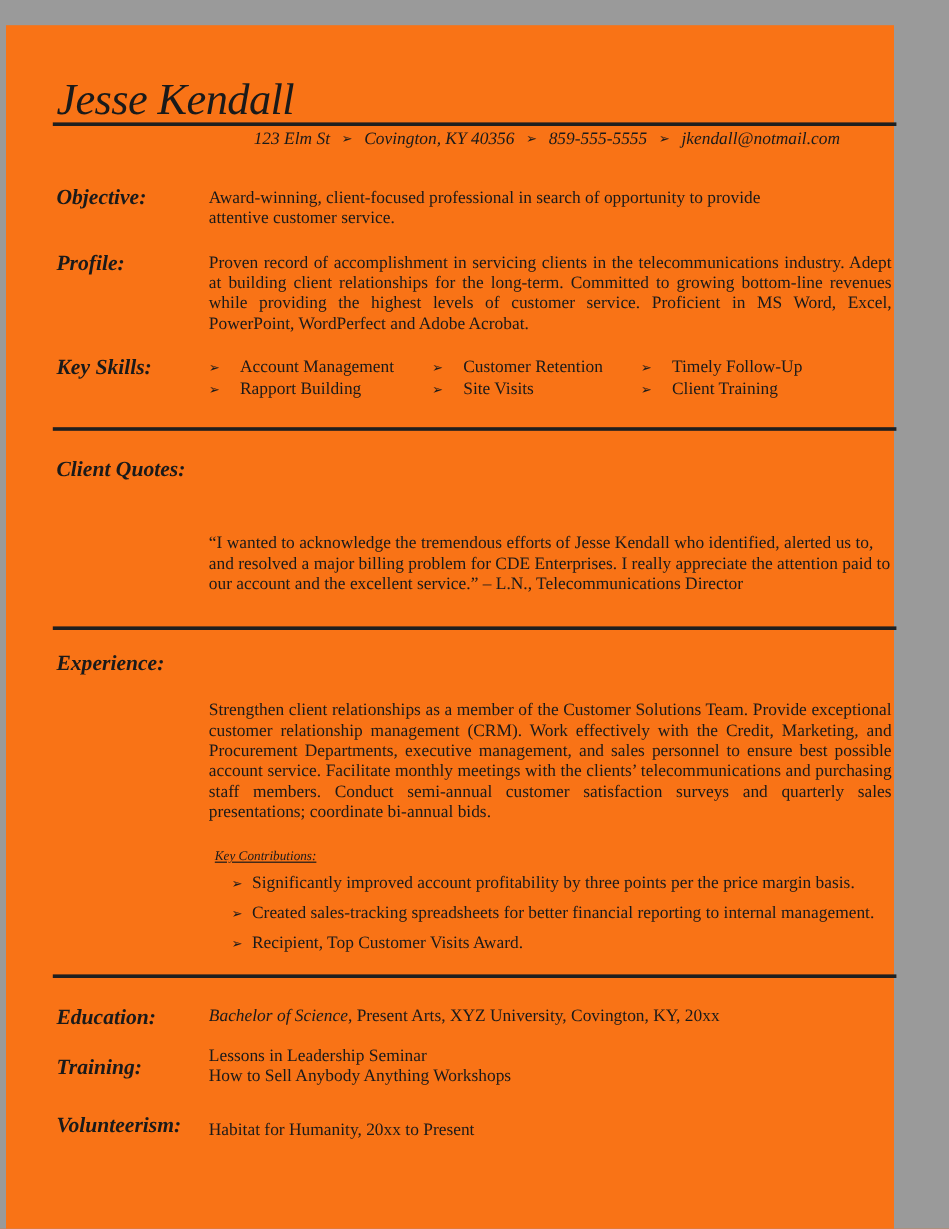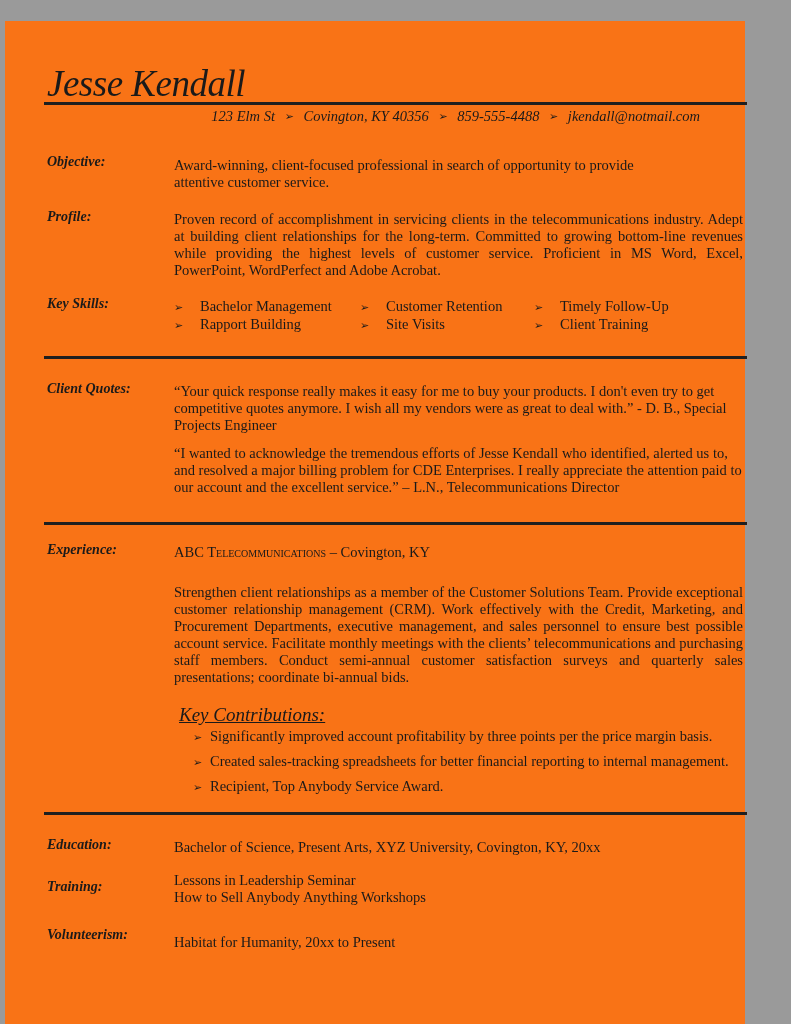--- a/index.html
+++ b/index.html
@@ -20,98 +20,96 @@
       left: 42px; top: 44px; font-size: 37px; font-style: italic;
       letter-spacing: -0.5px; line-height: 1; white-space: nowrap;
     }
     .rule-head { left: 39px; top: 81px; width: 703px; height: 3px; background: #1f1f1f; }
     .contact {
       right: 45px; top: 88px; font-size: 14.5px; font-style: italic; white-space: nowrap;
       line-height: 1;
     }
     .contact .sep { font-style: normal; font-size: 11px; margin: 0 6px; position: relative; top: -1px; }
     .label {
-      left: 42px; font-size: 14px; font-weight: bold; font-style: italic; white-space: nowrap;
+      left: 42px; font-size: 18px; font-weight: bold; font-style: italic; white-space: nowrap;
       line-height: 1;
     }
     .body-text {
       left: 169px; width: 569px; font-size: 14.5px; line-height: 17px;
     }
     .justify { text-align: justify; }
     .bold { font-weight: normal; }
     .rule { left: 39px; width: 703px; height: 3px; background: #1f1f1f; }
     .skill { font-size: 14.5px; white-space: nowrap; line-height: 17px; }
     .arrow { font-size: 11px; display: inline-block; width: 26px; }
     .smallcaps { font-variant: small-caps; }
-    .kc-title { font-style: italic; text-decoration: underline; font-size: 19px; }
+    .kc-title { font-style: italic; text-decoration: underline; font-size: 11px; }
     .bullet { font-size: 14.5px; line-height: 17px; white-space: nowrap; }
     .bullet .arrow { width: 17px; }
-    .italic { }
+    .italic { font-style: italic; }
   </style>
 </head>
 <body>
 
 <div class="page">
 
   <div class="abs name">Jesse Kendall</div>
   <div class="abs rule-head"></div>
   <div class="abs contact">
     <span>123 Elm St</span>
     <span class="sep">➢</span>
     <span>Covington, KY 40356</span>
     <span class="sep">➢</span>
-    <span>859-555-4488</span>
+    <span>859-555-5555</span>
     <span class="sep">➢</span>
     <span>jkendall@notmail.com</span>
   </div>
 
   <div class="abs label" style="top:134px">Objective:</div>
   <div class="abs body-text" style="top:136px">
     <div>Award-winning, client-focused professional in search of opportunity to provide</div>
     <div class="bold">attentive customer service.</div>
   </div>
 
   <div class="abs label" style="top:189px">Profile:</div>
   <div class="abs body-text justify" style="top:190px">Proven record of accomplishment in servicing clients in the telecommunications industry. Adept at building client relationships for the long-term. Committed to growing bottom-line revenues while providing the highest levels of customer service. Proficient in MS Word, Excel, PowerPoint, WordPerfect and Adobe Acrobat.</div>
 
   <div class="abs label" style="top:276px">Key Skills:</div>
   <div class="abs" style="left:169px; top:277px; width:200px">
-    <div class="skill"><span class="arrow">➢</span><span>Bachelor Management</span></div>
+    <div class="skill"><span class="arrow">➢</span><span>Account Management</span></div>
     <div class="skill"><span class="arrow">➢</span><span>Rapport Building</span></div>
   </div>
   <div class="abs" style="left:529px; top:277px; width:200px">
     <div class="skill"><span class="arrow">➢</span><span>Timely Follow-Up</span></div>
     <div class="skill"><span class="arrow">➢</span><span>Client Training</span></div>
   </div>
   <div class="abs" style="left:355px; top:277px; width:180px">
     <div class="skill"><span class="arrow">➢</span><span>Customer Retention</span></div>
     <div class="skill"><span class="arrow">➢</span><span>Site Visits</span></div>
   </div>
 
   <div class="abs rule" style="top:335px"></div>
 
   <div class="abs label" style="top:361px">Client Quotes:</div>
-  <div class="abs body-text" style="top:362px">“Your quick response really makes it easy for me to buy your products. I don't even try to get competitive quotes anymore. I wish all my vendors were as great to deal with.” - D. B., Special Projects Engineer</div>
   <div class="abs body-text" style="top:424px">“I wanted to acknowledge the tremendous efforts of Jesse Kendall who identified, alerted us to, and resolved a major billing problem for CDE Enterprises. I really appreciate the attention paid to our account and the excellent service.” – L.N., Telecommunications Director</div>
 
   <div class="abs rule" style="top:501px"></div>
 
   <div class="abs label" style="top:522px">Experience:</div>
   <div class="abs body-text" style="top:523px">
-    <div><span class="smallcaps">ABC Telecommunications</span><span> – Covington, KY</span></div>
   </div>
   <div class="abs body-text justify" style="top:563px">Strengthen client relationships as a member of the Customer Solutions Team. Provide exceptional customer relationship management (CRM). Work effectively with the Credit, Marketing, and Procurement Departments, executive management, and sales personnel to ensure best possible account service. Facilitate monthly meetings with the clients’ telecommunications and purchasing staff members. Conduct semi-annual customer satisfaction surveys and quarterly sales presentations; coordinate bi-annual bids.</div>
 
   <div class="abs" style="left:174px; top:683px">
     <span class="kc-title">Key Contributions:</span>
   </div>
   <div class="abs" style="left:188px; top:707px">
     <div class="bullet" style="margin-bottom:7px"><span class="arrow">➢</span><span>Significantly improved account profitability by three points per the price margin basis.</span></div>
     <div class="bullet" style="margin-bottom:7px"><span class="arrow">➢</span><span>Created sales-tracking spreadsheets for better financial reporting to internal management.</span></div>
-    <div class="bullet"><span class="arrow">➢</span><span>Recipient, Top Anybody Service Award.</span></div>
+    <div class="bullet"><span class="arrow">➢</span><span>Recipient, Top Customer Visits Award.</span></div>
   </div>
 
   <div class="abs rule" style="top:791px"></div>
 
   <div class="abs label" style="top:817px">Education:</div>
   <div class="abs body-text" style="top:818px"><span class="italic">Bachelor of Science</span><span>, Present Arts, XYZ University, Covington, KY, 20xx</span></div>
 
   <div class="abs label" style="top:859px">Training:</div>
   <div class="abs body-text" style="top:851px">
     <div>Lessons in Leadership Seminar</div>

